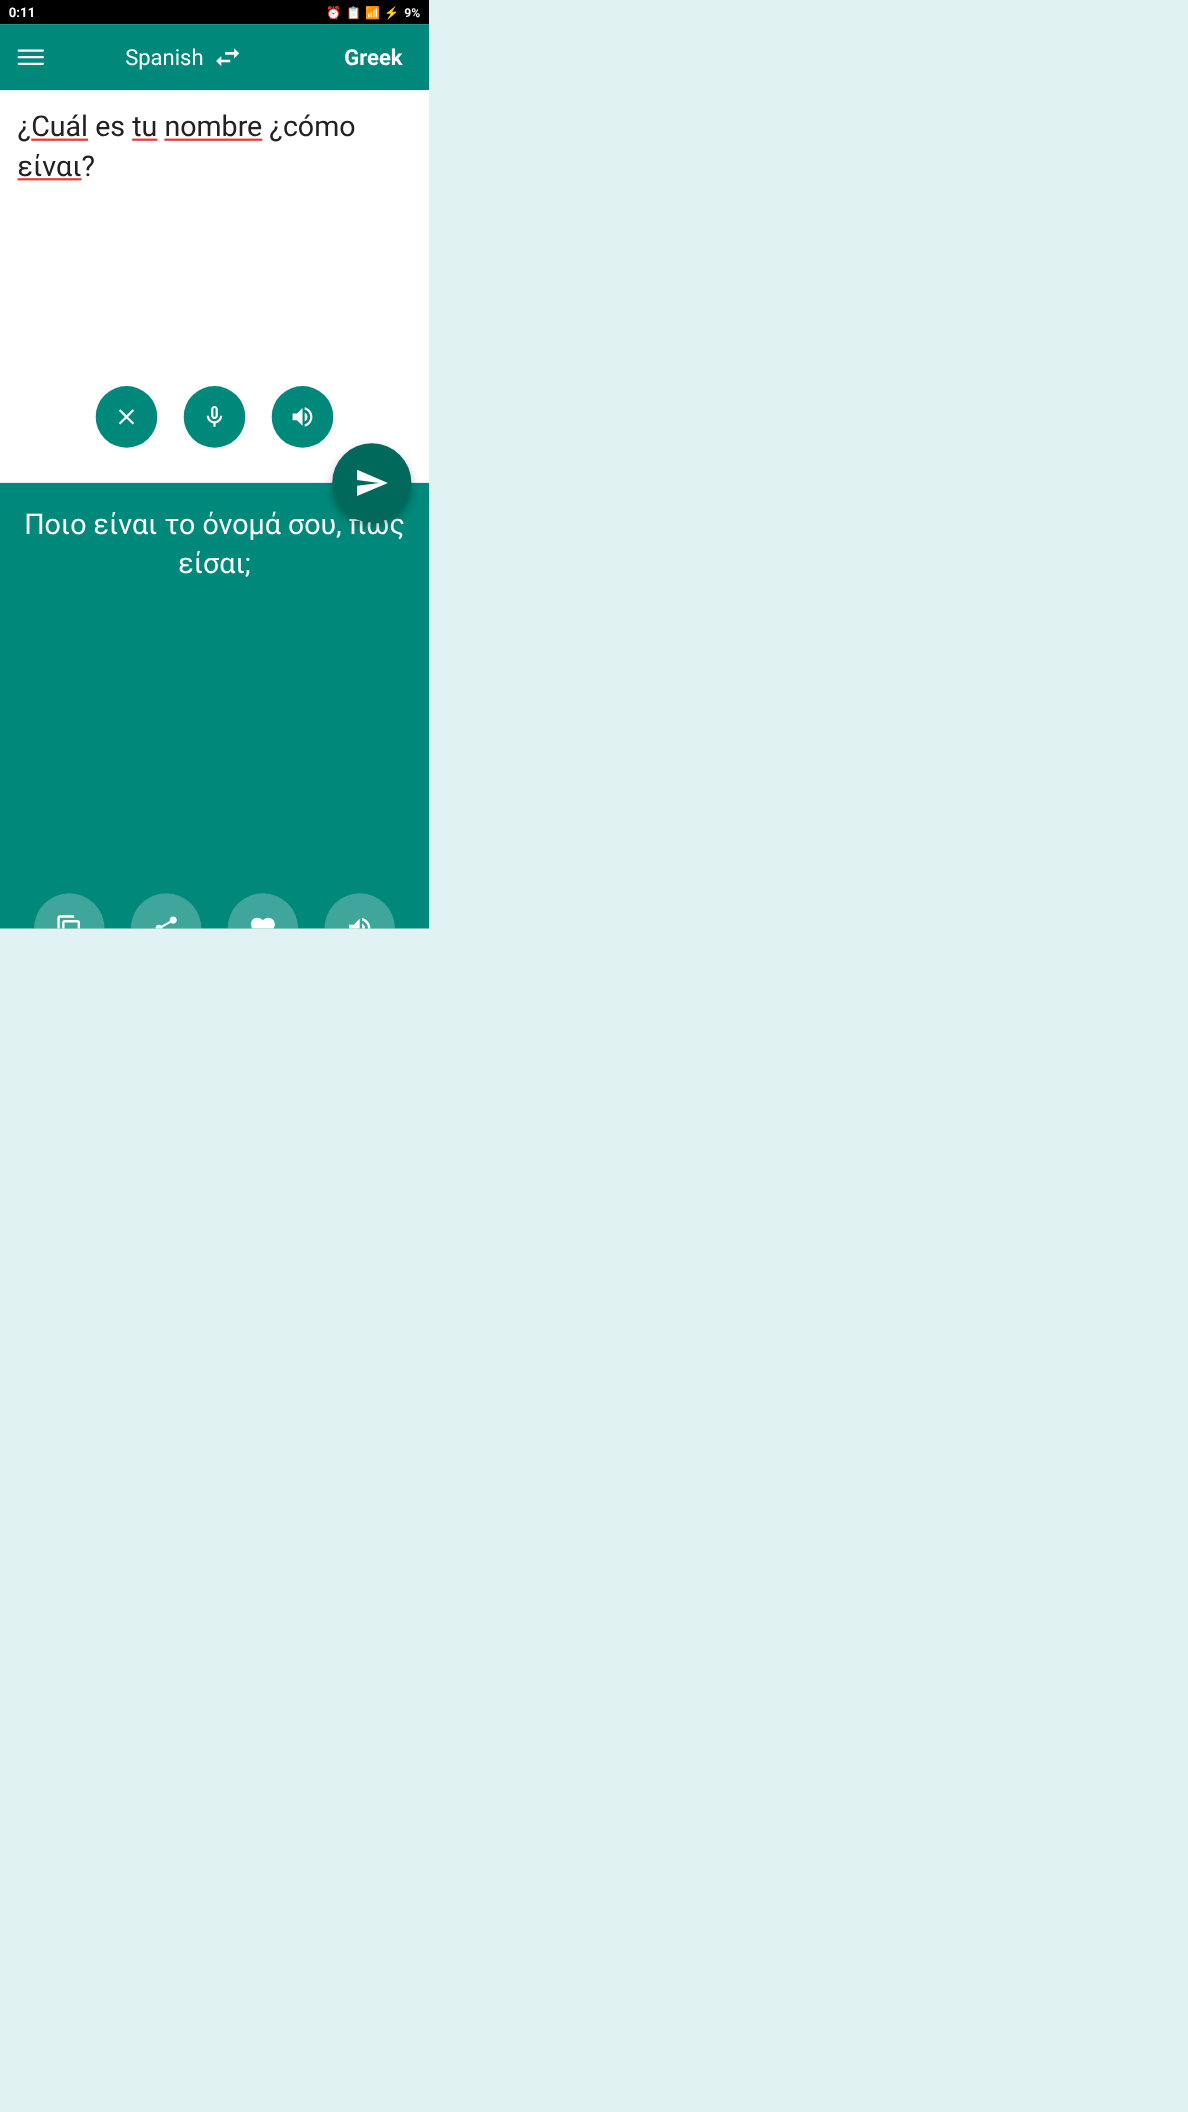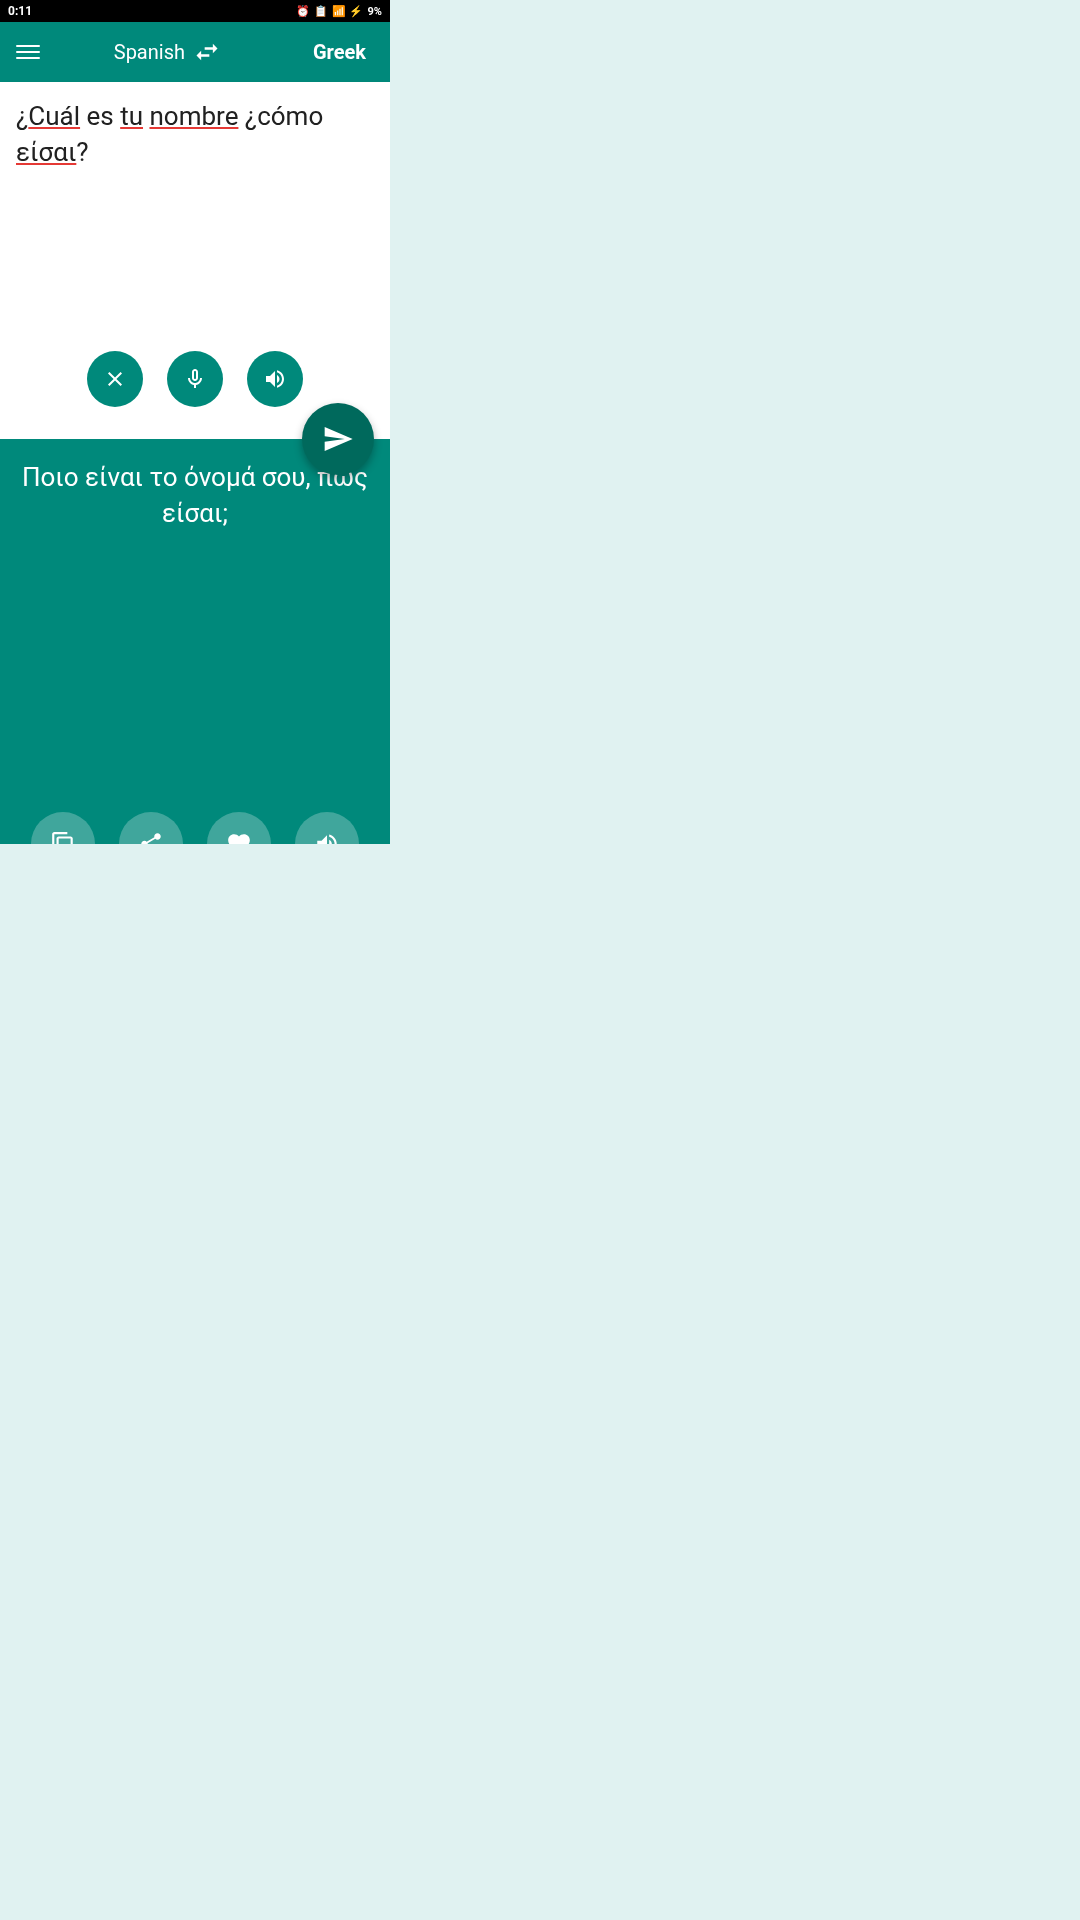--- a/index.html
+++ b/index.html
@@ -240,21 +240,21 @@
   </div>
 
   <div class="lang-section">
     <span class="top-bar-lang" style="text-align:right;font-weight:bold;">Greek</span>
   </div>
 </div>
 
 <div class="source-wrapper">
   <div class="source-panel">
     <div class="source-text">
-      ¿<span class="underline-red">Cuál</span> es <span class="underline-red">tu</span> <span class="underline-red">nombre</span> ¿cómo <span class="underline-red">είσαι</span>?
+      ¿<span class="underline-red">Cuál</span> es <span class="underline-red">tu</span> <span class="underline-red">nombre</span> ¿cómo <span class="underline-red">είναι</span>?
     </div>
 
     <div class="source-actions">
       <button class="action-btn">
         <svg width="24" height="24" viewBox="0 0 24 24" xmlns="http://www.w3.org/2000/svg">
           <path d="M19 6.41L17.59 5 12 10.59 6.41 5 5 6.41 10.59 12 5 17.59 6.41 19 12 13.41 17.59 19 19 17.59 13.41 12z" fill="white"></path>
         </svg>
       </button>
       <button class="action-btn">
         <svg width="24" height="24" viewBox="0 0 24 24" xmlns="http://www.w3.org/2000/svg">

